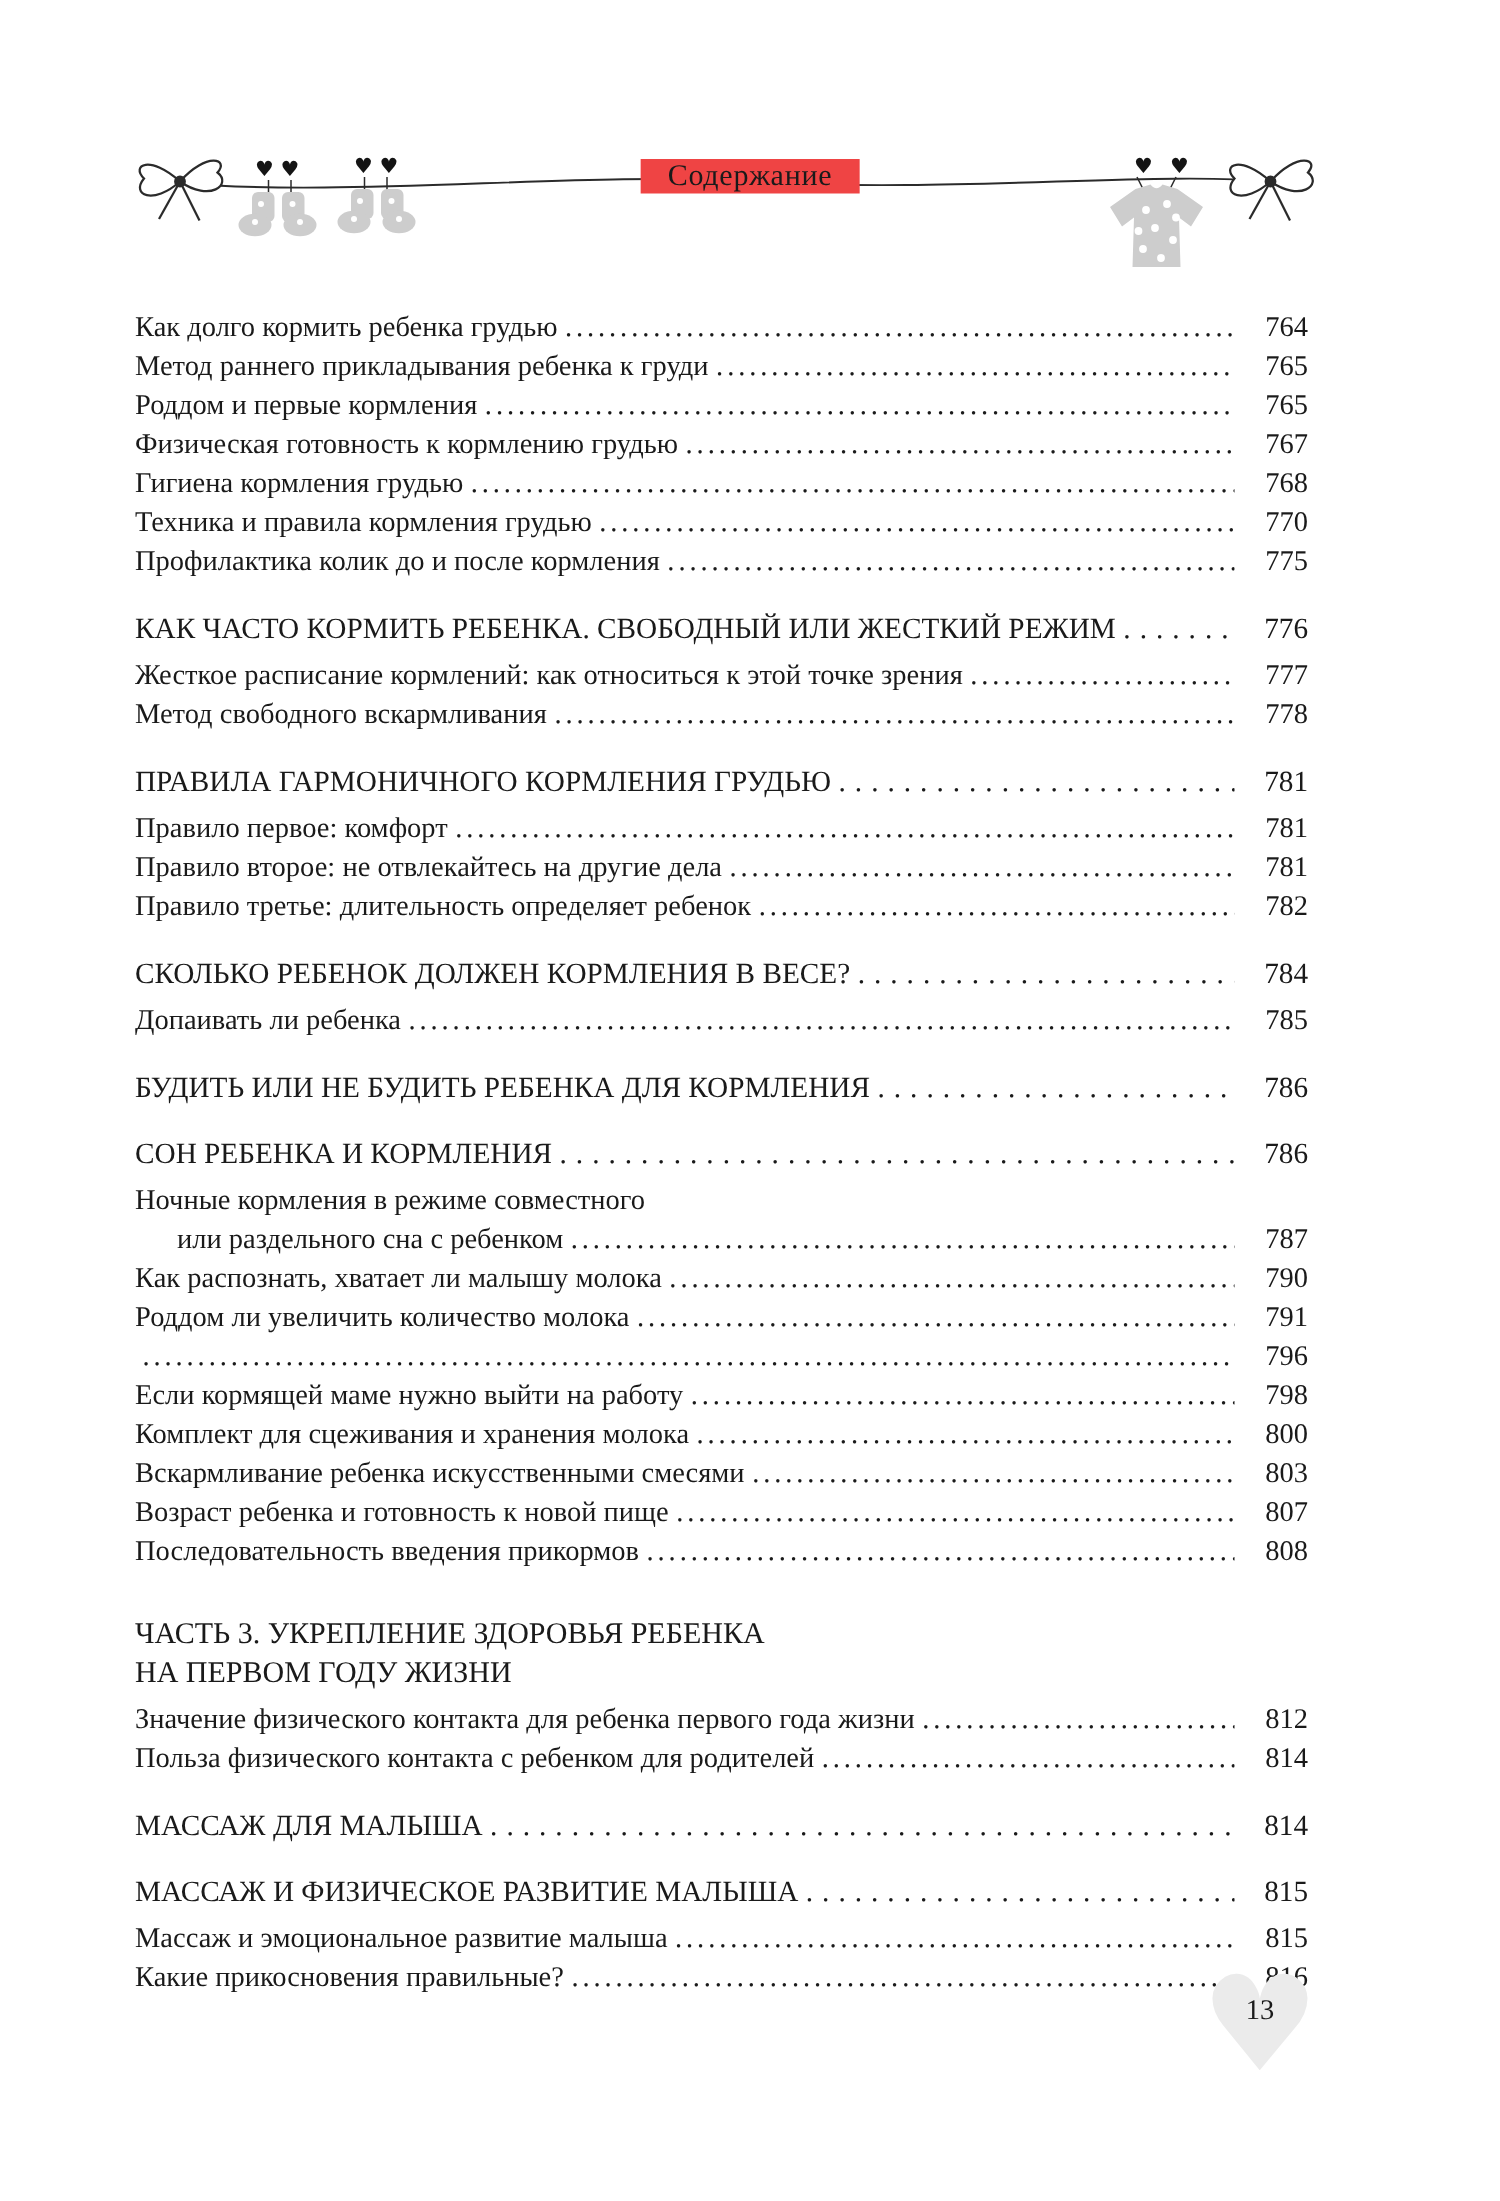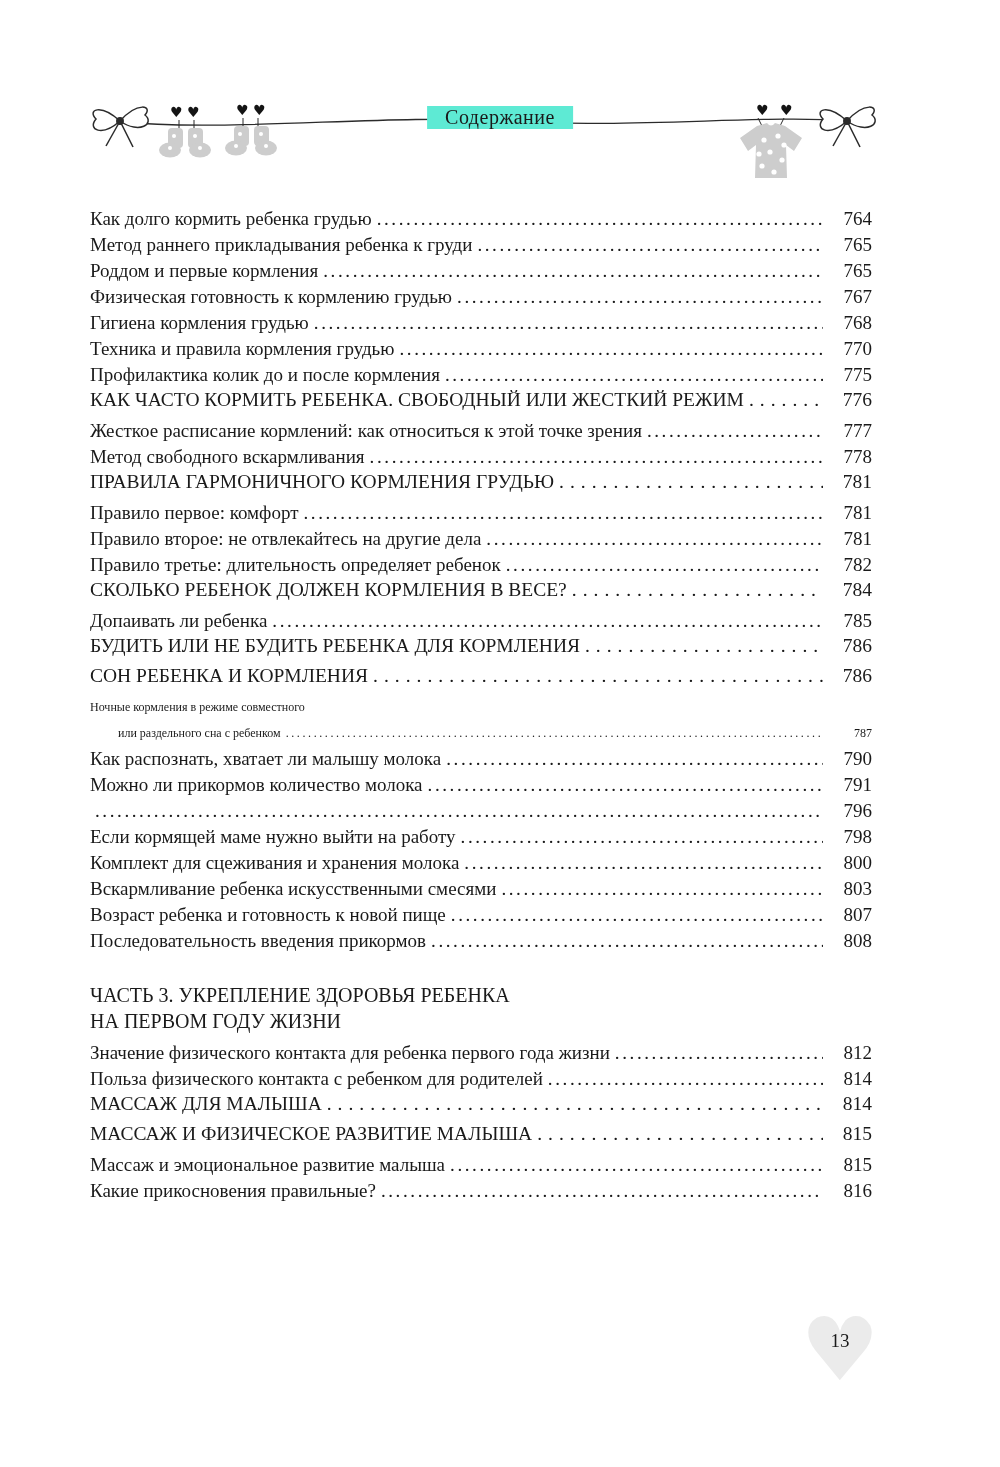--- a/index.html
+++ b/index.html
@@ -6,29 +6,29 @@
   .page {
     position:relative; width:1000px; height:1467px; background:#fff;
     font-family:"Liberation Serif", serif; color:var(--ink,#1a1a1a);
     overflow:hidden; margin:0 auto;
   }
   
   .header { position:absolute; left:90px; top:90px; width:820px; height:115px; }
   .decor { position:absolute; left:0; top:0; width:820px; height:115px; }
   .header-title {
     position:absolute; left:50%; top:16px; transform:translateX(-50%);
-    background:#5eead4; padding:0 18px; font-size:20px; letter-spacing:0.5px;
+    background:#ef4444; padding:0 18px; font-size:20px; letter-spacing:0.5px;
     white-space:nowrap;
   }
   
   .toc { position:absolute; left:90px; top:206px; width:782px; }
   .row { }
   .row.item { font-size:19px; line-height:26px; }
-  .row.item2 { font-size:12px; line-height:26px; }
-  .row.heading { font-size:19.5px; line-height:24px; margin:0 0 6px; }
+  .row.item2 { font-size:19px; line-height:26px; }
+  .row.heading { font-size:19.5px; line-height:24px; margin:20px 0 6px; }
   .row.part { font-weight:normal; font-size:20px; line-height:26px; margin:28px 0 6px; }
   .flexline { display:flex; align-items:center; }
   .flexline.indent { padding-left:28px; }
   .t { white-space:nowrap; }
   .dots { flex:1; overflow:hidden; white-space:nowrap; margin:0 3px 0 5px; }
   .dots::after {
     content:"................................................................................................................................................................";
     letter-spacing:2.6px;
   }
   .heading .dots::after { letter-spacing:6px; }
@@ -261,21 +261,21 @@
       </div>
       <div class="row item">
         <div class="flexline">
           <span class="t">Как распознать, хватает ли малышу молока</span>
           <span class="dots"></span>
           <span class="pg">790</span>
         </div>
       </div>
       <div class="row item">
         <div class="flexline">
-          <span class="t">Можно ли прикормов количество молока</span>
+          <span class="t">Роддом ли увеличить количество молока</span>
           <span class="dots"></span>
           <span class="pg">791</span>
         </div>
       </div>
       <div class="row item">
         <div class="flexline">
           <span class="dots"></span>
           <span class="pg">796</span>
         </div>
       </div>

